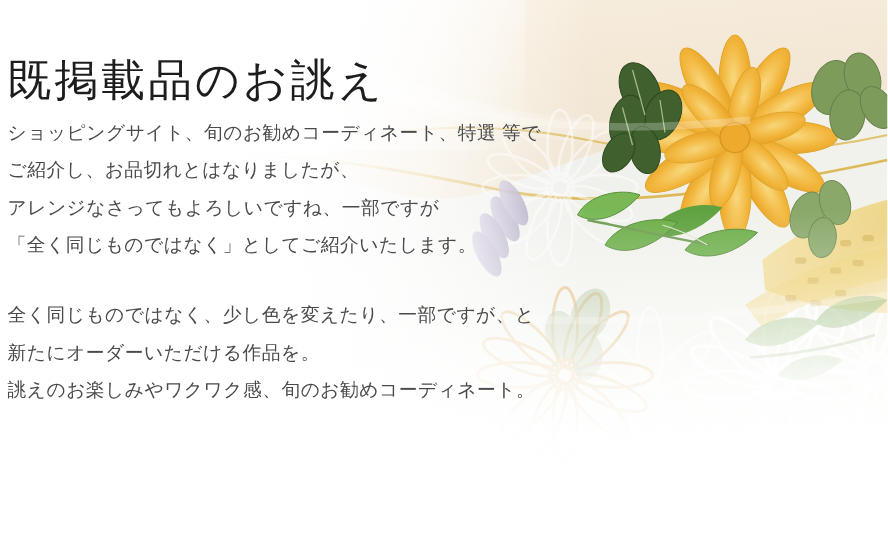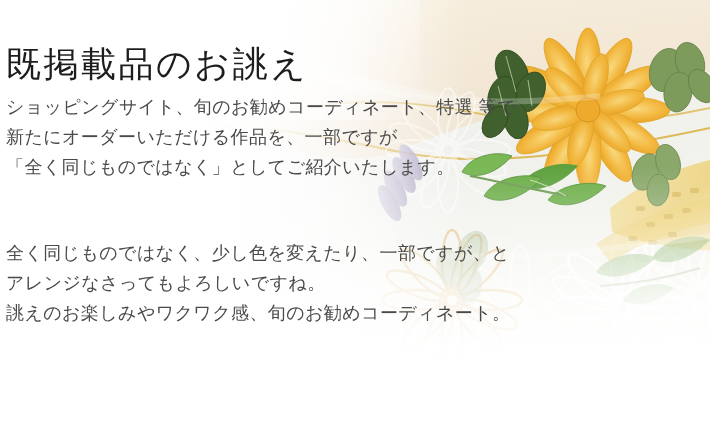--- a/index.html
+++ b/index.html
@@ -85,21 +85,21 @@
     color: #1d1d1d;
     font-weight: 400;
     white-space: nowrap;
   }
 
   .body-block {
     position: absolute;
     left: 6px;
     width: 470px;
     font-family: "Liberation Sans", "DejaVu Sans", sans-serif;
-    font-size: 18px;
+    font-size: 15px;
     letter-spacing: 0.4px;
     color: #4a4a4a;
   }
   .para-1 { top: 92px; }
   .para-2 { top: 238px; }
 
   .body-line {
     height: 30px;
     line-height: 30px;
     white-space: nowrap;
@@ -352,24 +352,25 @@
   <div class="fade-left"></div>
   <div class="fade-topleft"></div>
   <div class="fade-bottom"></div>
 
   <div class="content">
 
     <h1 class="page-title">既掲載品のお誂え</h1>
 
     <div class="body-block para-1">
       <div class="body-line">ショッピングサイト、旬のお勧めコーディネート、特選 等で</div>
-      <div class="body-line">新たにオーダーいただける作品を、一部ですが</div>
+      <div class="body-line">ご紹介し、お品切れとはなりましたが、</div>
+      <div class="body-line">アレンジなさってもよろしいですね、一部ですが</div>
       <div class="body-line">「全く同じものではなく」としてご紹介いたします。</div>
     </div>
 
     <div class="body-block para-2">
       <div class="body-line">全く同じものではなく、少し色を変えたり、一部ですが、と</div>
-      <div class="body-line">アレンジなさってもよろしいですね。</div>
+      <div class="body-line">新たにオーダーいただける作品を。</div>
       <div class="body-line">誂えのお楽しみやワクワク感、旬のお勧めコーディネート。</div>
     </div>
 
   </div>
 </div>
 
 </body></html>

